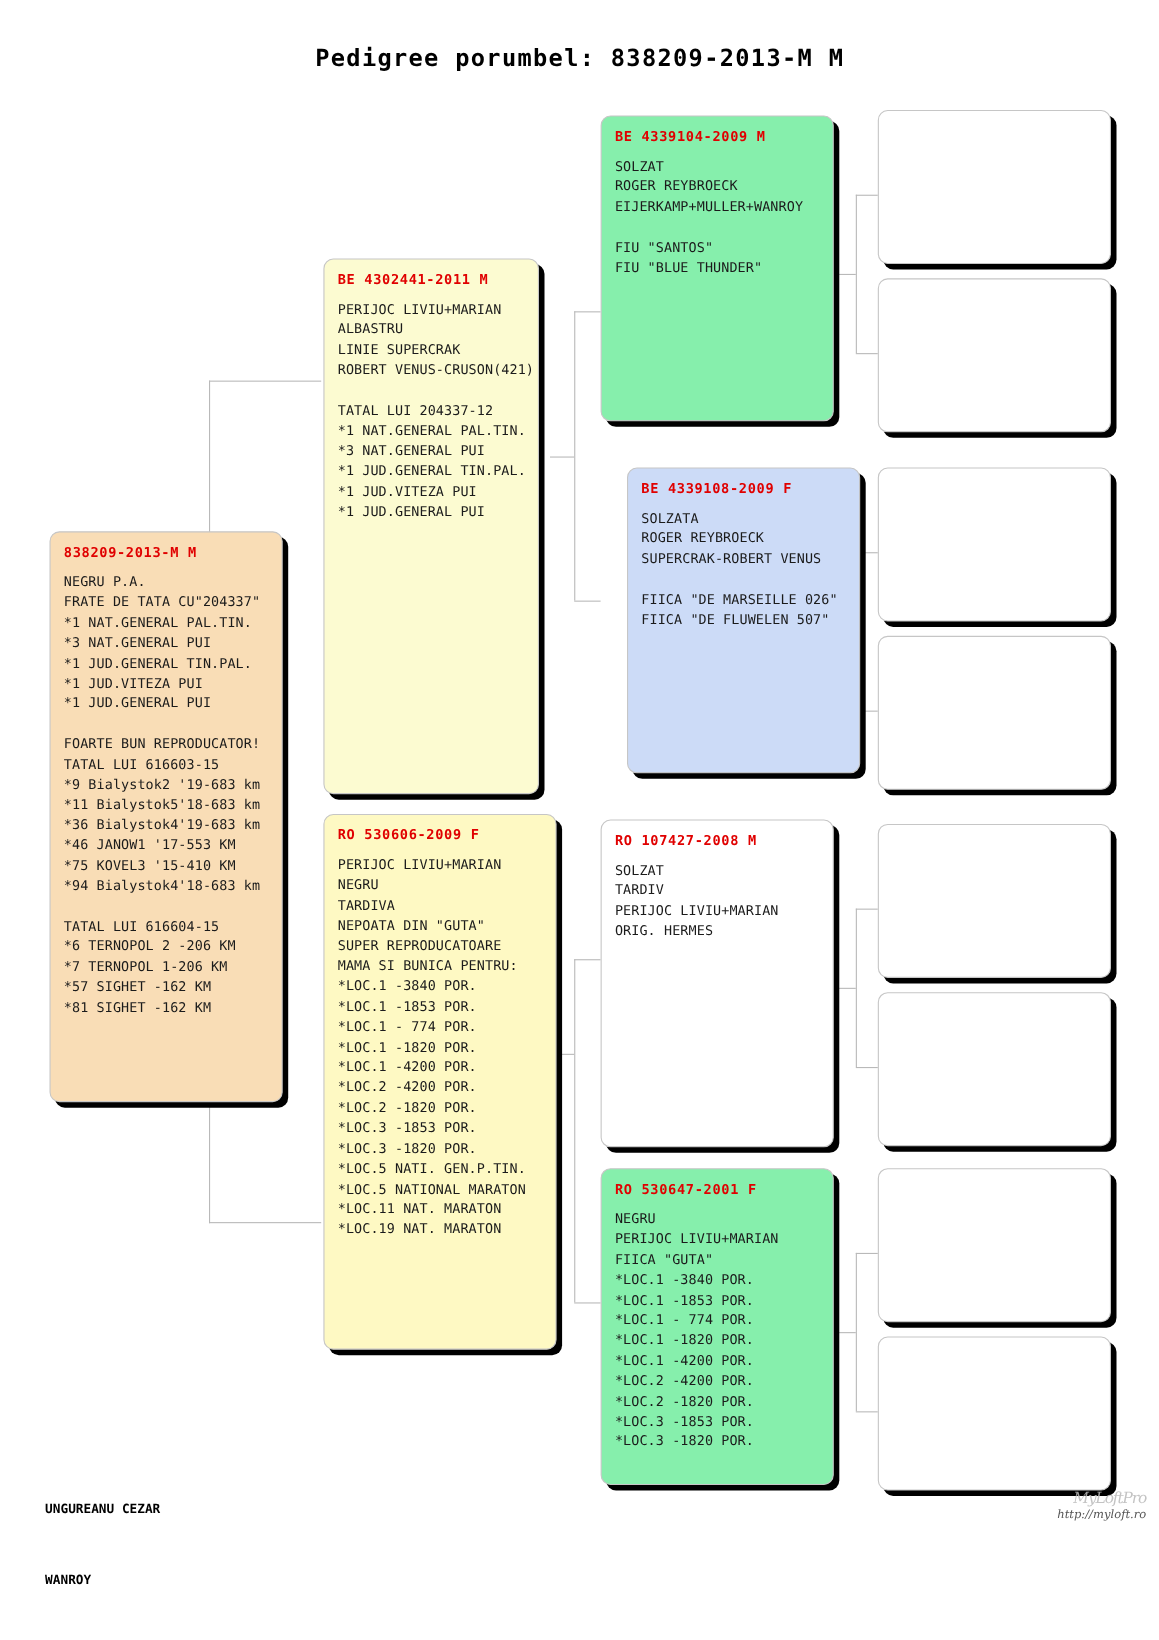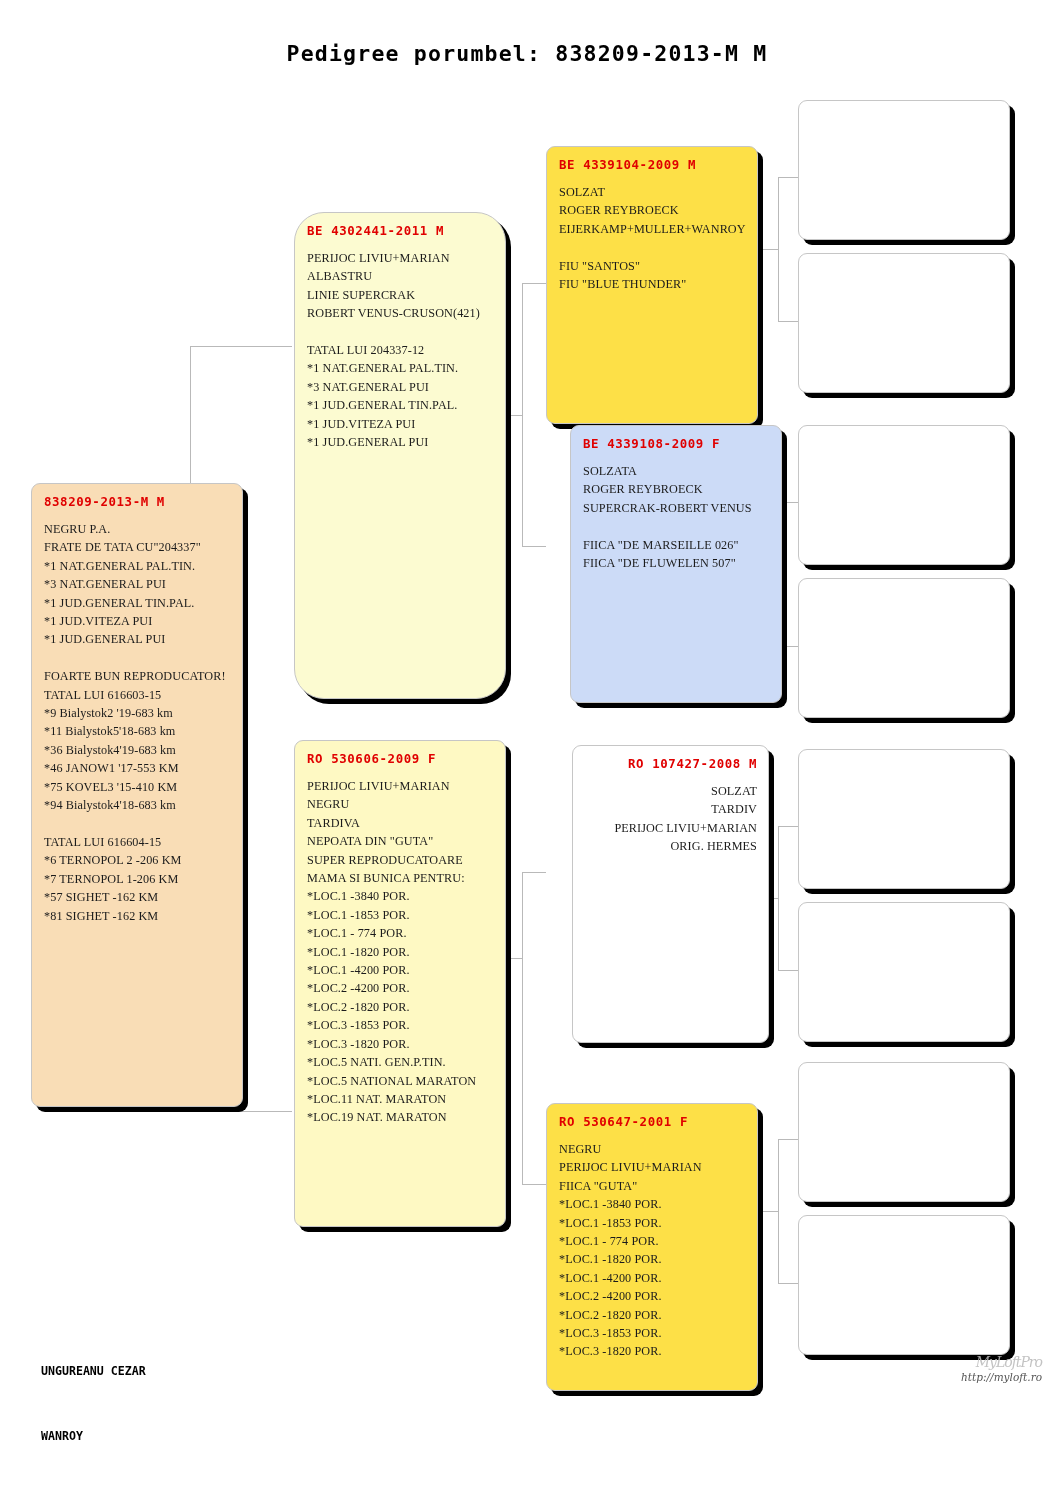--- a/index.html
+++ b/index.html
@@ -29,28 +29,27 @@
     padding:10px 11px 8px 12px;
     overflow:hidden;
   }
   .card .hdr{
     color:#e00000;font-weight:bold;font-size:12.4px;letter-spacing:.6px;
     margin:0 0 11px 0;white-space:pre;
   }
   .card .body{
     color:#1b1b1b;font-size:12.2px;line-height:18.4px;white-space:pre;
     letter-spacing:.1px;
-    font-family:Liberation Serif, serif;
   }
   .card.empty{background:#fff;}
 
   .c-peach{background:#f9ddb6;}
   .c-yellow{background:#fcfbd1;}
   .c-pink{background:#fef9c3;}
-  .c-green{background:#fde047;margin-top:41px;}
+  .c-green{background:#86efac;}
   .c-blue{background:#ccdbf7;margin-left:24px;}
   .c-white{background:#ffffff;}
 
   
   .footer{
     position:absolute;left:41px;top:1318px;
     font-family:"DejaVu Sans Mono","Liberation Mono",monospace;
     font-size:11.6px;font-weight:bold;line-height:21.5px;color:#000;
     white-space:pre;
   }
@@ -100,21 +99,21 @@
   <div class="ln h" style="left:756px;top:898px;width:22px;"></div>
   <div class="ln v" style="left:778px;top:826px;height:144px;"></div>
   <div class="ln h" style="left:778px;top:826px;width:20px;"></div>
   <div class="ln h" style="left:778px;top:970px;width:20px;"></div>
 
   <div class="ln h" style="left:756px;top:1211px;width:22px;"></div>
   <div class="ln v" style="left:778px;top:1139px;height:144px;"></div>
   <div class="ln h" style="left:778px;top:1139px;width:20px;"></div>
   <div class="ln h" style="left:778px;top:1283px;width:20px;"></div>
 
-  <div class="card c-peach" style="left:31px;top:483px;width:212px;height:624px;">
+  <div class="card c-peach" style="left:45px;top:483px;width:212px;height:519px;">
     <div class="hdr">838209-2013-M M</div>
     <div class="body">NEGRU P.A.
 FRATE DE TATA CU"204337"
 *1 NAT.GENERAL PAL.TIN.
 *3 NAT.GENERAL PUI
 *1 JUD.GENERAL TIN.PAL.
 *1 JUD.VITEZA PUI
 *1 JUD.GENERAL PUI
 
 FOARTE BUN REPRODUCATOR!
@@ -126,21 +125,21 @@
 *75 KOVEL3 '15-410 KM
 *94 Bialystok4'18-683 km
 
 TATAL LUI 616604-15
 *6 TERNOPOL 2 -206 KM
 *7 TERNOPOL 1-206 KM
 *57 SIGHET -162 KM
 *81 SIGHET -162 KM</div>
   </div>
 
-  <div class="card c-yellow" style="left:294px;top:212px;width:212px;height:487px;border-radius:30px;">
+  <div class="card c-yellow" style="left:294px;top:235px;width:196px;height:487px;">
     <div class="hdr">BE 4302441-2011 M</div>
     <div class="body">PERIJOC LIVIU+MARIAN
 ALBASTRU
 LINIE SUPERCRAK
 ROBERT VENUS-CRUSON(421)
 
 TATAL LUI 204337-12
 *1 NAT.GENERAL PAL.TIN.
 *3 NAT.GENERAL PUI
 *1 JUD.GENERAL TIN.PAL.
@@ -184,21 +183,21 @@
   <div class="card c-blue" style="left:546px;top:425px;width:212px;height:278px;">
     <div class="hdr">BE 4339108-2009 F</div>
     <div class="body">SOLZATA
 ROGER REYBROECK
 SUPERCRAK-ROBERT VENUS
 
 FIICA "DE MARSEILLE 026"
 FIICA "DE FLUWELEN 507"</div>
   </div>
 
-  <div class="card c-white" style="left:572px;top:745px;width:197px;height:298px;text-align:right;">
+  <div class="card c-white" style="left:546px;top:745px;width:212px;height:298px;">
     <div class="hdr">RO 107427-2008 M</div>
     <div class="body">SOLZAT
 TARDIV
 PERIJOC LIVIU+MARIAN
 ORIG. HERMES</div>
   </div>
 
   <div class="card c-green" style="left:546px;top:1062px;width:212px;height:288px;">
     <div class="hdr">RO 530647-2001 F</div>
     <div class="body">NEGRU

